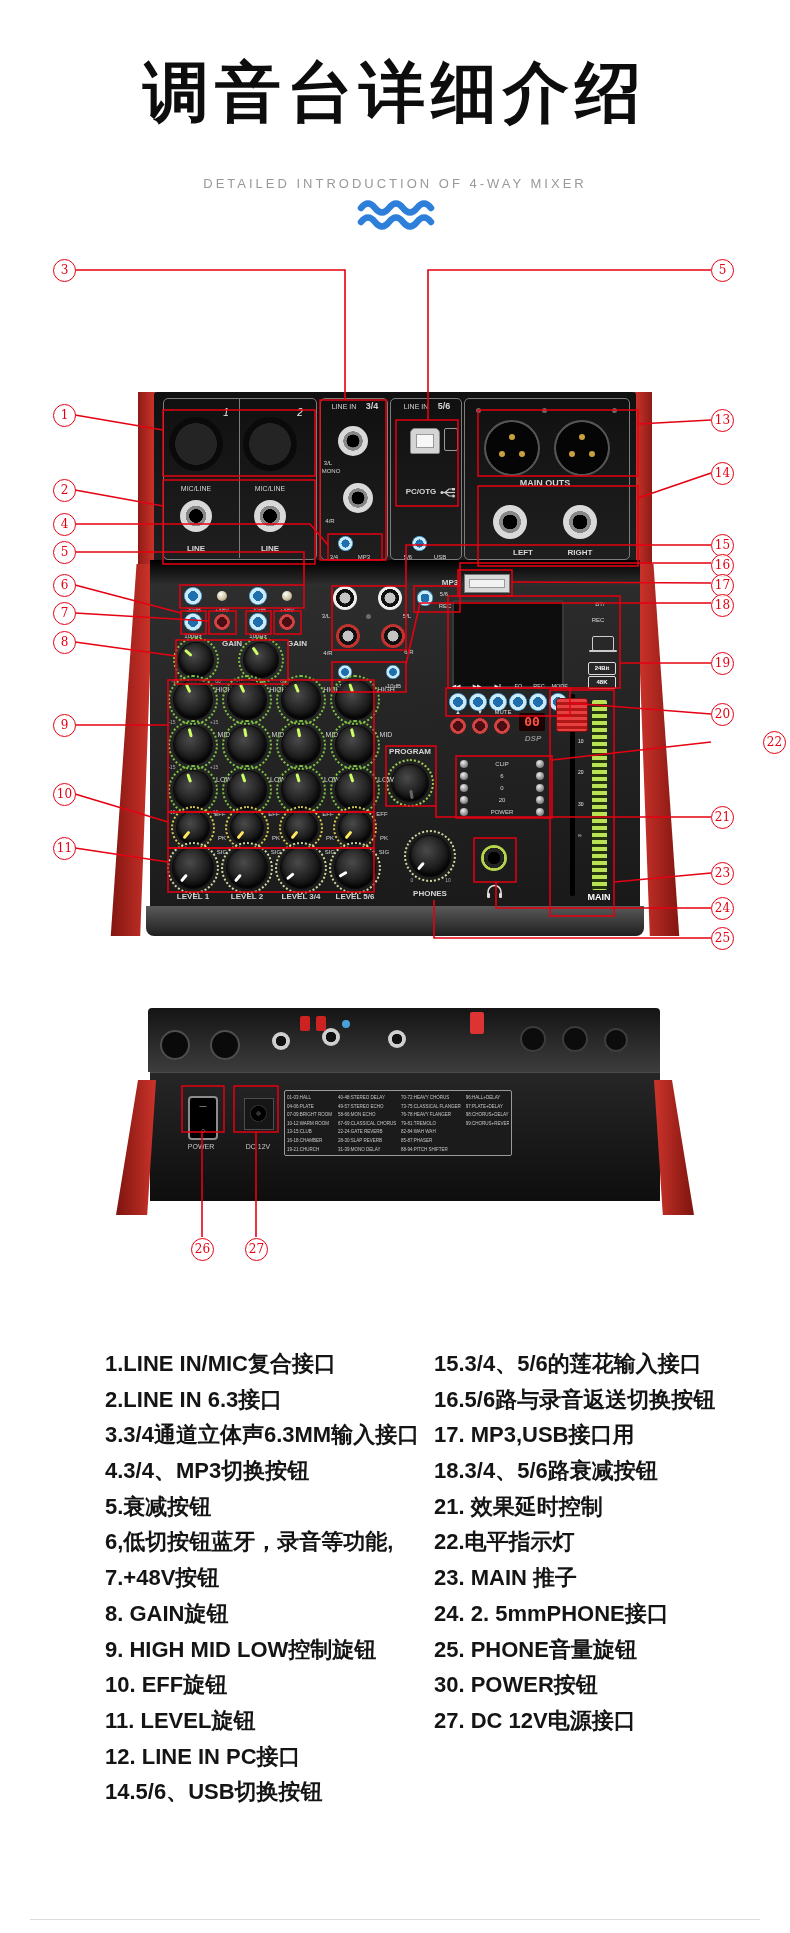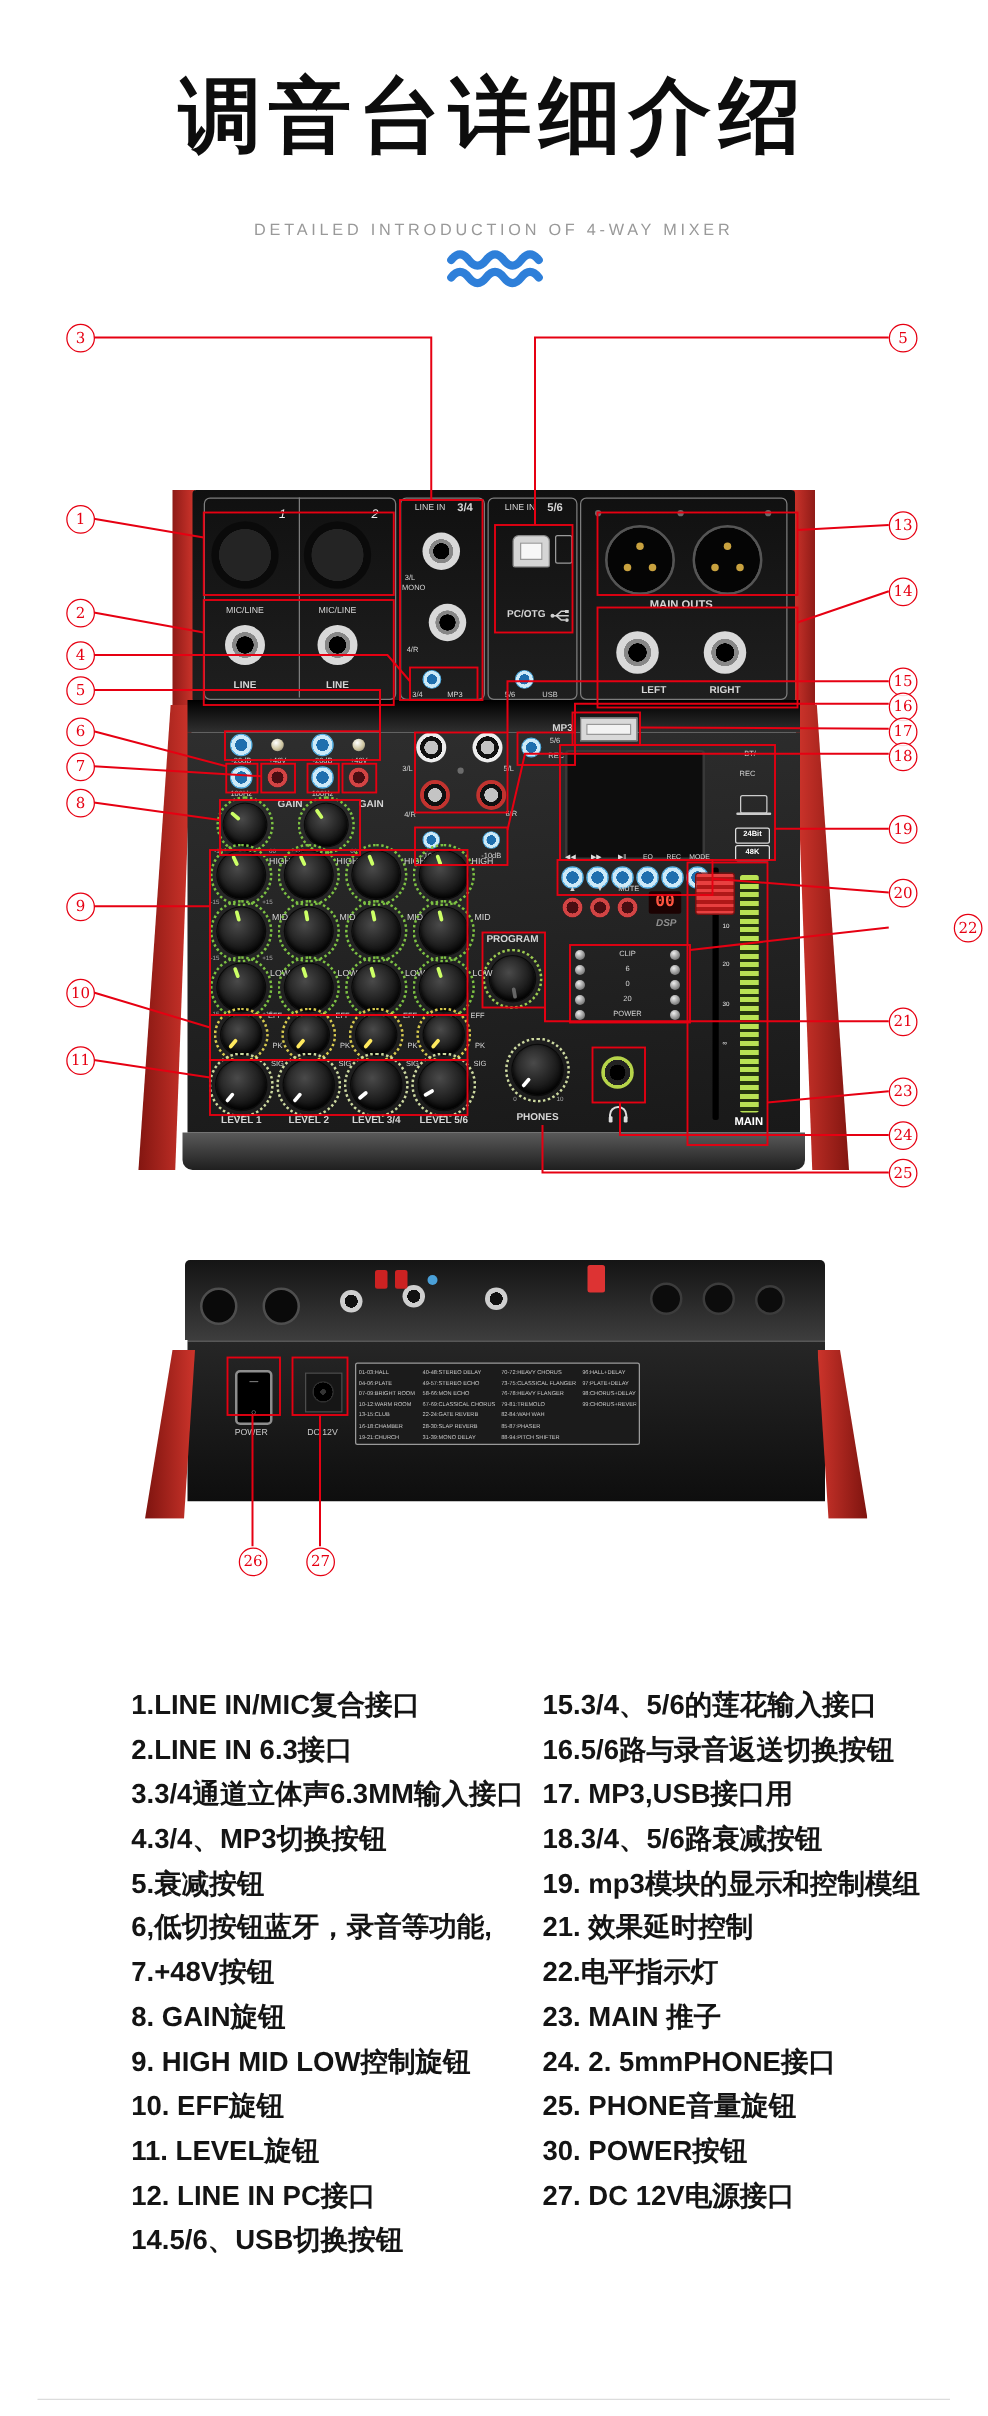--- a/index.html
+++ b/index.html
@@ -573,21 +573,20 @@
       <div class="legend-line">11. LEVEL旋钮</div>
       <div class="legend-line">12. LINE IN PC接口</div>
       <div class="legend-line">14.5/6、USB切换按钮</div>
     </div>
   <div class="legend-col" style="left:415px;top:1346px;">
 
   <div class="legend-line">15.3/4、5/6的莲花输入接口</div>
       <div class="legend-line">16.5/6路与录音返送切换按钮</div>
       <div class="legend-line">17. MP3,USB接口用</div>
       <div class="legend-line">18.3/4、5/6路衰减按钮</div>
-      <div class="legend-line">19. mp3模块的显示和控制模组</div>
       <div class="legend-line">21. 效果延时控制</div>
       <div class="legend-line">22.电平指示灯</div>
       <div class="legend-line">23. MAIN 推子</div>
       <div class="legend-line">24. 2. 5mmPHONE接口</div>
       <div class="legend-line">25. PHONE音量旋钮</div>
       <div class="legend-line">30. POWER按钮</div>
       <div class="legend-line">27. DC 12V电源接口</div>
     </div>
 
   <div id="divider"></div>

